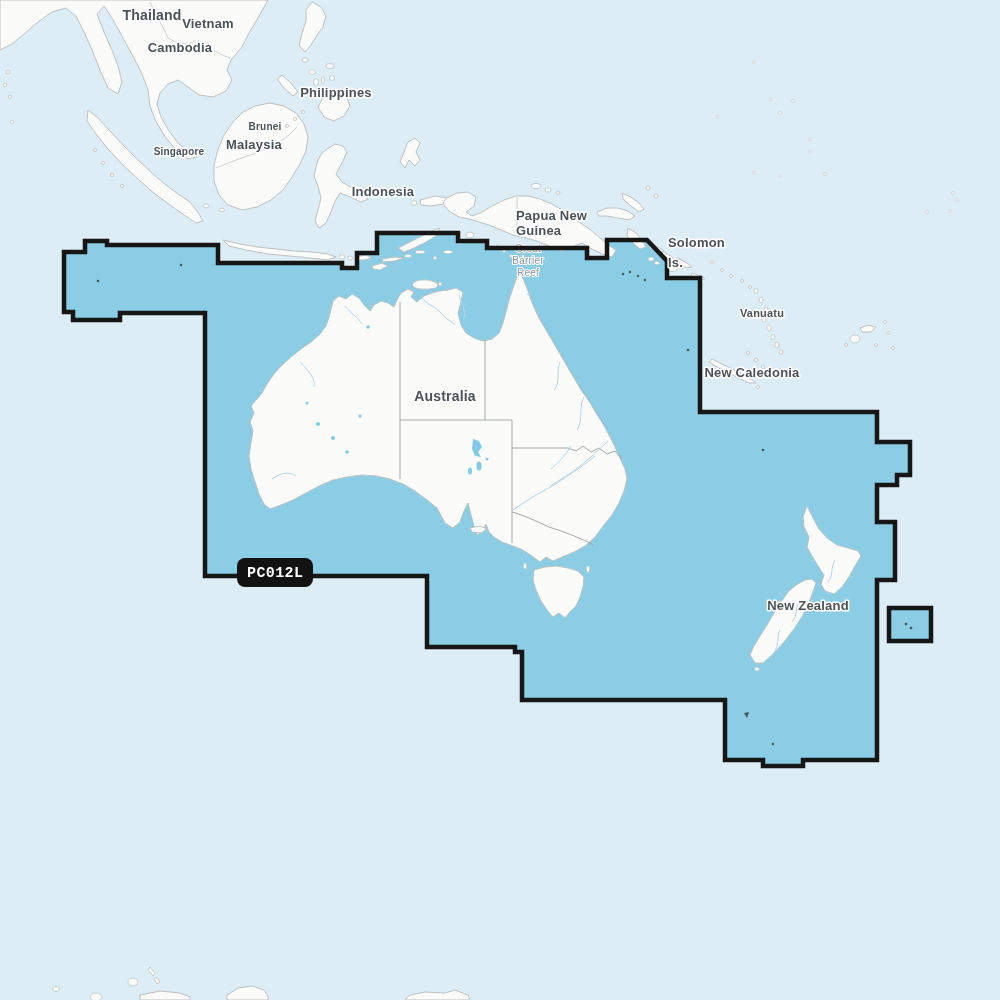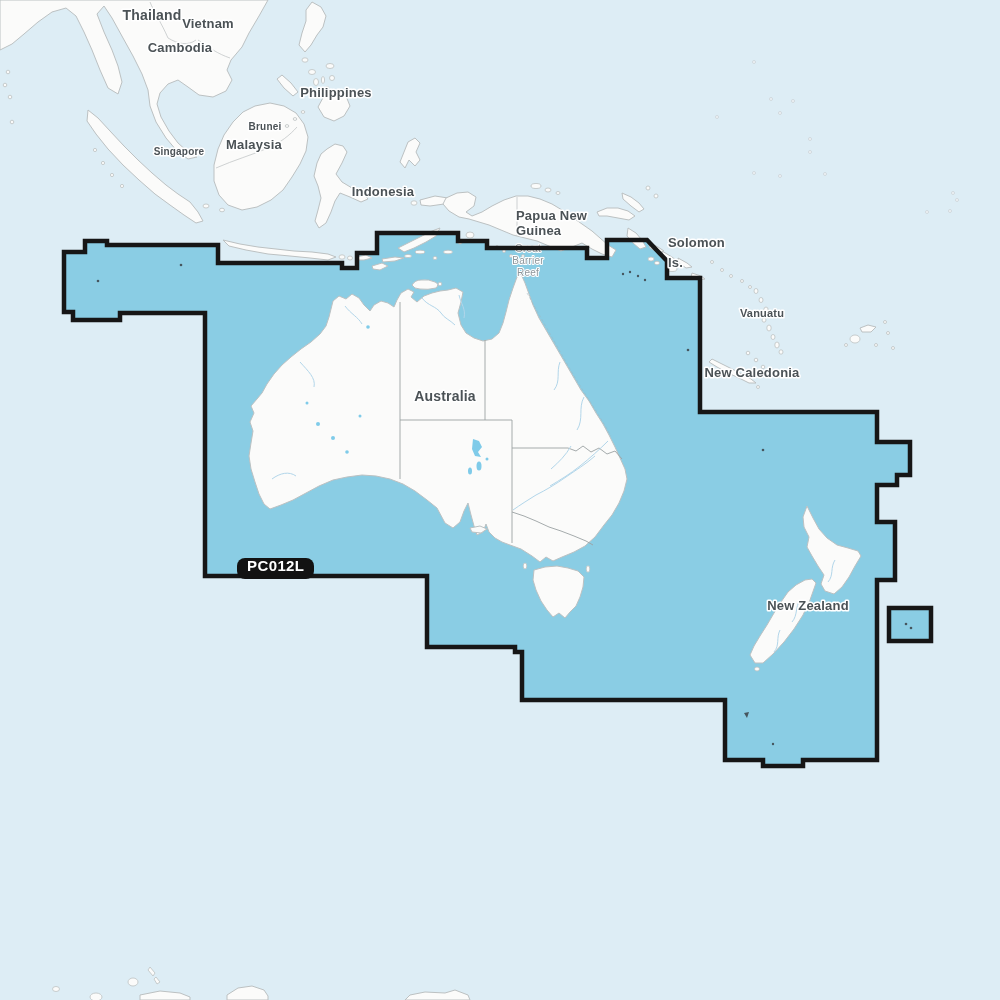--- a/index.html
+++ b/index.html
@@ -22,21 +22,21 @@
   .reefline{fill:none;stroke:#9db7c3;stroke-width:0.8;stroke-dasharray:3 2;opacity:.65;}
 
   .map-label{fill:var(--label,#4b5256);font-weight:700;
              paint-order:stroke;stroke:#ffffff;stroke-width:3px;stroke-linejoin:round;
              letter-spacing:.2px;}
   .map-label.muted{fill:var(--reef_label,#8e979c);font-weight:400;stroke-width:2px;}
 
   #badge{position:absolute;left:237px;top:558px;
          background:var(--badge_bg,#121212);color:var(--badge_text,#ffffff);
          font-size:15px;font-weight:700;letter-spacing:.4px;
-         padding:0 10px 6px;border-radius:8px;line-height:1;}
+         padding:8px 10px 6px;border-radius:8px;line-height:1;font-family:Liberation Mono, monospace;}
 </style>
 </head>
 <body>
 
 <div id="stage">
 <svg width="1000" height="1000" viewBox="0 0 1000 1000">
 
   <rect class="ocean" x="0" y="0" width="1000" height="1000"></rect>
 
   <g>

